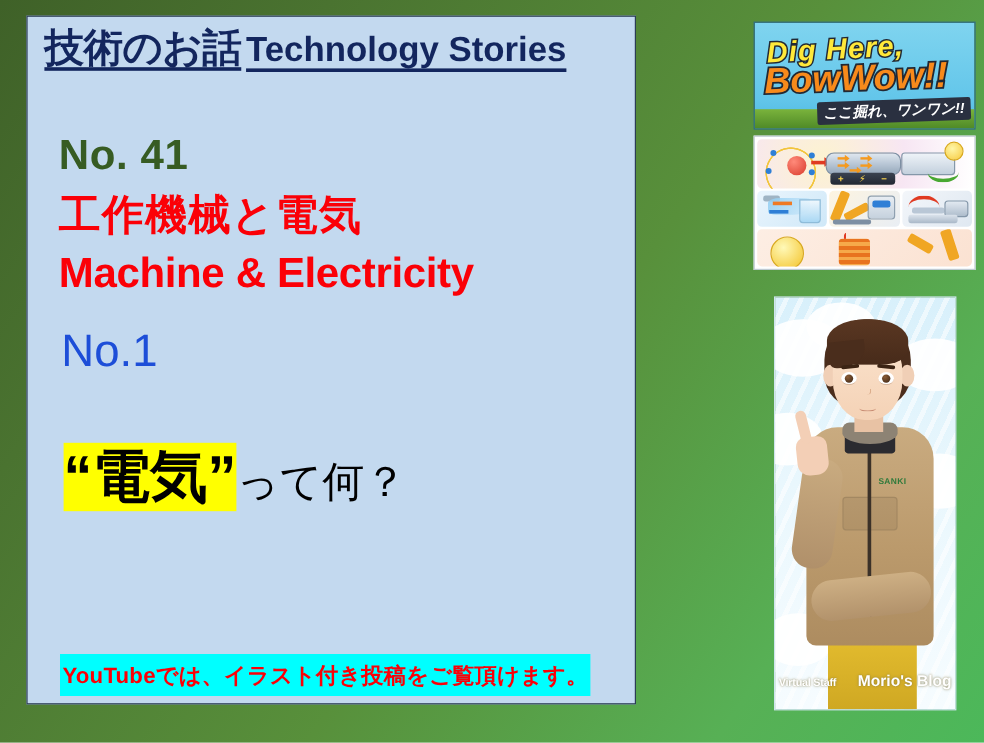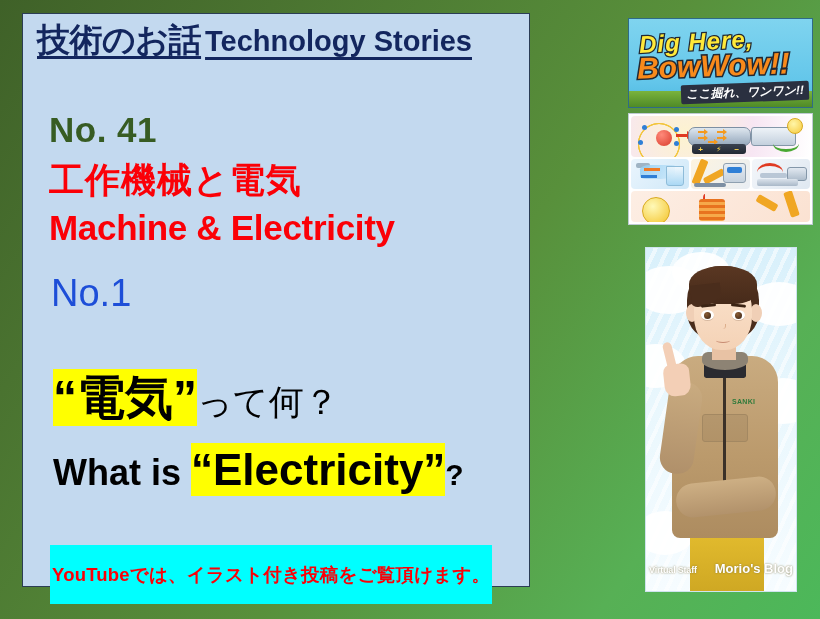--- a/index.html
+++ b/index.html
@@ -152,21 +152,21 @@
     line-height: 1.26;
   }
   .note div {
     display: table;
     background: #00ffff;
     color: #fb0007;
     font-size: 18.5px;
     font-weight: bold;
     letter-spacing: 0.2px;
     white-space: nowrap;
-    padding: 18px 2px;
+    padding: 6px 2px;
   }
 
   
   #logo-panel {
     position: absolute;
     left: 628px;
     top: 18px;
     width: 185px;
     height: 90px;
     overflow: hidden;
@@ -619,23 +619,20 @@
     <div class="issue-no">No. 41</div>
     <div class="title-jp">工作機械と電気</div>
     <div class="title-en">Machine &amp; Electricity</div>
 
     <div class="section-no">No.1</div>
 
     <div class="q-jp">
       <span class="hl">“電気”</span><span class="plain">って何？</span>
     </div>
 
-    <div class="q-en">
-      <span class="plain">What is </span><span class="hl">“Electricity”</span><span class="tail">?</span>
-    </div>
 
     <div class="note">
       <div>YouTubeでは、イラスト付き投稿をご覧頂けます。</div>
     </div>
   </div>
 
   <div id="logo-panel">
     <div class="logo-grass"></div>
     <div class="logo-line1">Dig Here,</div>
     <div class="logo-line2">BowWow!!</div>

